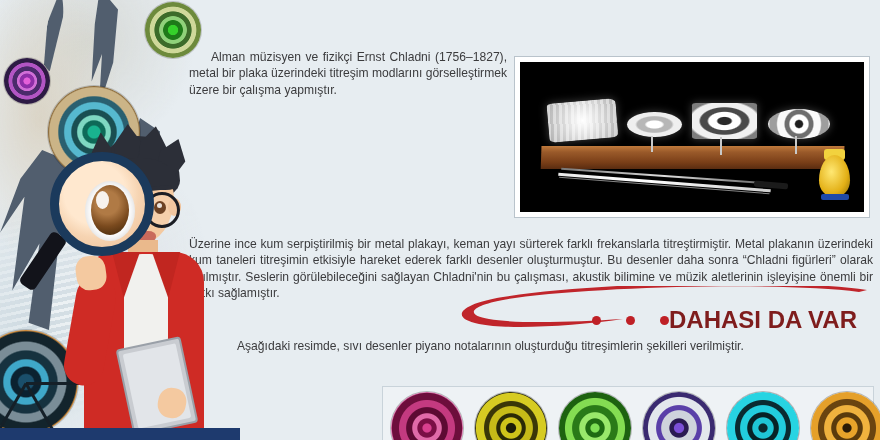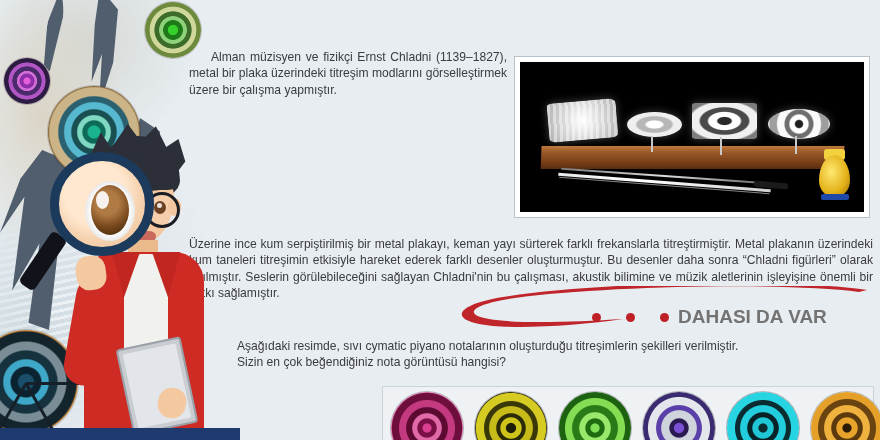--- a/index.html
+++ b/index.html
@@ -105,21 +105,21 @@
      border-radius:50% 50% 45% 45%/60% 60% 40% 40%;}
   .yellowcap{position:absolute;right:5.5%;top:58%;width:6%;height:7%;
      background:#f2d23e;border-radius:3px;}
   .yellowfoot{position:absolute;right:4.5%;top:88%;width:8%;height:4%;background:#1e49a8;border-radius:2px;}
 
   
   .swoosh{position:absolute;left:455px;top:286px;width:420px;height:44px;pointer-events:none;}
   .more-row{position:absolute;left:592px;top:306px;display:flex;align-items:center;gap:0;}
   .dot{width:9px;height:9px;border-radius:50%;background:#bf2026;display:inline-block;}
   .dot-gap{width:25px;}
-  .more-label{color:#737373;font-size:19px;font-weight:bold;letter-spacing:0px;margin-left:9px;white-space:nowrap;}
+  .more-label{color:#7f1d1d;font-size:24px;font-weight:bold;letter-spacing:0px;white-space:nowrap;}
 
   
   .question{position:absolute;left:237px;top:338px;width:636px;
      color:#3b3b3d;font-size:12.1px;line-height:16.4px;}
   .question p{margin:0;}
 
   
   .strip{position:absolute;left:382px;top:386px;width:492px;height:58px;
      background:#eef2f5;border:1px solid #c9d3da;box-sizing:border-box;
      display:flex;align-items:flex-start;gap:12px;padding:5px 0 0 8px;}
@@ -211,21 +211,21 @@
   <div class="disc d-blue-big"></div>
   <div class="disc d-dark-left">
     <div class="spoke" style="transform:rotate(0deg)"></div>
     <div class="spoke" style="transform:rotate(60deg)"></div>
     <div class="spoke" style="transform:rotate(120deg)"></div>
   </div>
   <div class="disc d-bottom-left"></div>
 
 
   <div class="body-col">
-    <p class="indent">Alman müzisyen ve fizikçi Ernst Chladni (1139–1827), metal bir plaka üzerindeki titreşim modlarını görselleştirmek üzere bir çalışma yapmıştır.</p>
+    <p class="indent">Alman müzisyen ve fizikçi Ernst Chladni (1756–1827), metal bir plaka üzerindeki titreşim modlarını görselleştirmek üzere bir çalışma yapmıştır.</p>
   </div>
 
   <div class="body-wide">
     <p>Üzerine ince kum serpiştirilmiş bir metal plakayı, keman yayı sürterek farklı frekanslarla titreştirmiştir. Metal plakanın üzerindeki kum taneleri titreşimin etkisiyle hareket ederek farklı desenler oluşturmuştur. Bu desenler daha sonra “Chladni figürleri” olarak anılmıştır. Seslerin görülebileceğini sağlayan Chladni'nin bu çalışması, akustik bilimine ve müzik aletlerinin işleyişine önemli bir katkı sağlamıştır.</p>
   </div>
 
   <div class="photo-frame">
     <div class="photo">
       <div class="plank"></div>
       <div class="plate p1"></div>
@@ -252,22 +252,21 @@
   <div class="more-row">
     <span class="dot"></span>
     <span class="dot-gap"></span>
     <span class="dot"></span>
     <span class="dot-gap"></span>
     <span class="dot"></span>
     <span class="more-label">DAHASI DA VAR</span>
   </div>
 
   <div class="question">
-    <p>Aşağıdaki resimde, sıvı cymatic piyano notalarının oluşturduğu titreşimlerin şekilleri verilmiştir.</p>
-    <p>Sizin en çok beğendiğiniz nota görüntüsü hangisi?</p>
+    <p>Aşağıdaki resimde, sıvı desenler piyano notalarının oluşturduğu titreşimlerin şekilleri verilmiştir.</p>
   </div>
 
   <div class="strip">
     <div class="cym c-magenta"></div>
     <div class="cym c-yellow"></div>
     <div class="cym c-green"></div>
     <div class="cym c-silver"></div>
     <div class="cym c-teal"></div>
     <div class="cym c-orange"></div>
   </div>

